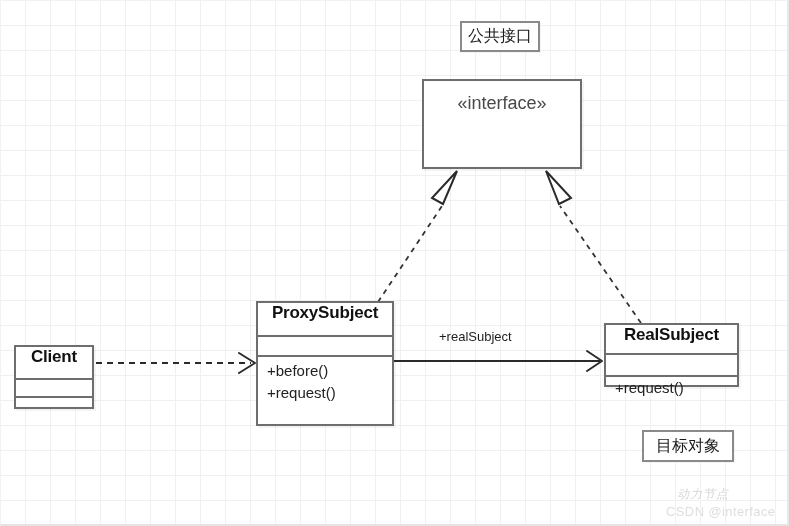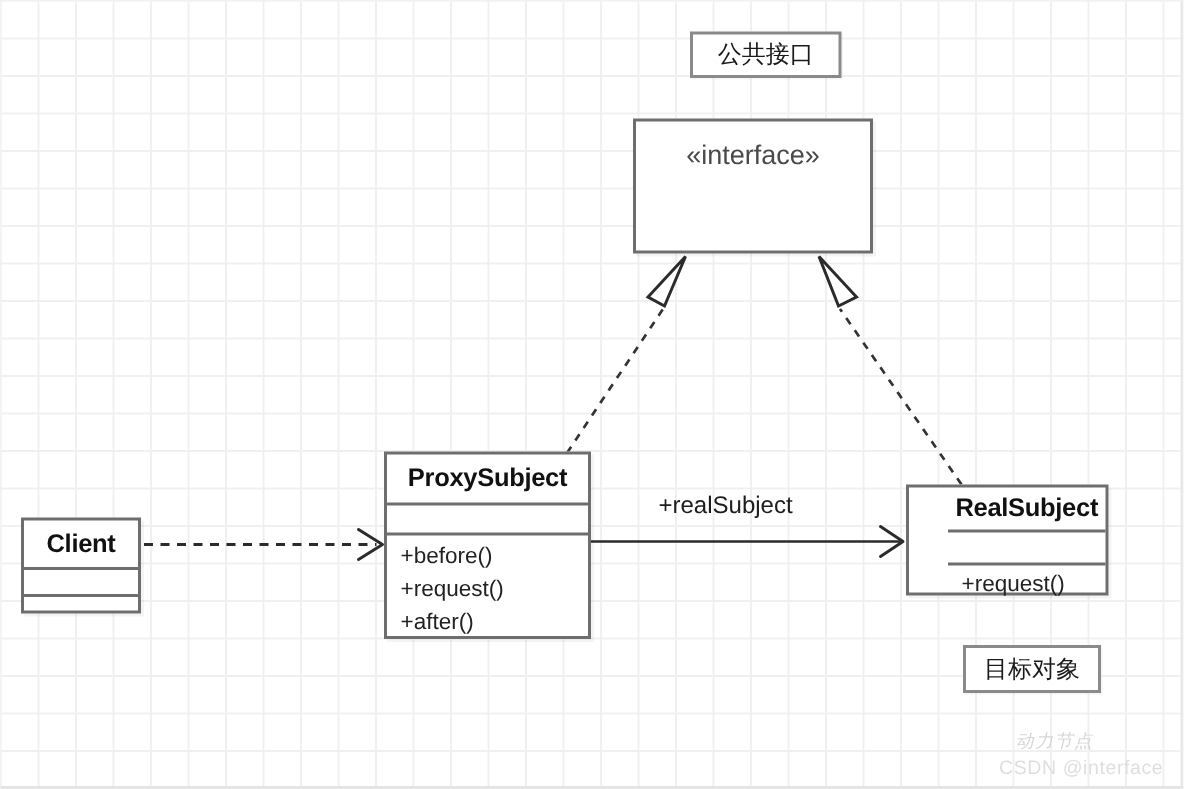--- a/index.html
+++ b/index.html
@@ -38,21 +38,20 @@
     position: absolute;
     background: #ffffff;
     border: 2px solid #6e6e6e;
     box-sizing: border-box;
     box-shadow: 2px 2px 0 rgba(0,0,0,0.045);
   }
   .compartment {
     box-sizing: border-box;
     display: flex;
     flex-direction: column;
-    justify-content: center;
   }
   .compartment.divider {
     border-top: 2px solid #6e6e6e;
   }
   .cls-name {
     text-align: center;
     font-size: 17px;
     font-weight: bold;
     color: #111111;
     letter-spacing: -0.2px;
@@ -80,21 +79,21 @@
 
   
   #subject-class   { left: 421px; top: 78px;  width: 160px; height: 90px; }
   #subject-head    { height: 100%; padding-top: 12px; justify-content: flex-start; }
 
   #proxy-class     { left: 255px; top: 300px; width: 138px; height: 125px; }
   #proxy-name-comp { height: 32px; }
   #proxy-attr-comp { height: 20px; }
   #proxy-ops-comp  { height: 81px; padding-top: 3px; justify-content: flex-start; }
 
-  #real-class      { left: 603px; top: 322px; width: 135px; height: 74px; padding-left: 26px; }
+  #real-class      { left: 603px; top: 322px; width: 135px; height: 64px; }
   #real-name-comp  { height: 28px; }
   #real-attr-comp  { height: 22px; }
   #real-ops-comp   { height: 28px; }
 
   #client-class    { left: 13px; top: 344px; width: 80px; height: 64px; }
   #client-name-comp{ height: 31px; }
   #client-c2       { height: 18px; }
   #client-c3       { height: 18px; }
 
   
@@ -103,28 +102,28 @@
     background: #ffffff;
     border: 2px solid #8a8a8a;
     box-sizing: border-box;
     display: flex;
     align-items: center;
     justify-content: center;
     font-size: 16px;
     color: #1a1a1a;
     box-shadow: 1px 1px 0 rgba(0,0,0,0.04);
   }
-  #note-public    { left: 459px; top: 20px;  width: 101px;  height: 31px; }
+  #note-public    { left: 459px; top: 20px;  width: 80px;  height: 31px; }
   #note-proxy     { left: 280px; top: 452px; width: 90px;  height: 31px; }
   #note-target    { left: 613px; top: 429px; width: 92px;  height: 32px; margin-left: 28px; }
 
   
   .edge-label {
     position: absolute;
-    font-size: 16px;
+    font-size: 13px;
     color: #1d1d1d;
     white-space: nowrap;
   }
   #label-realsubject { left: 438px; top: 328px; }
 
   
   .watermark {
     position: absolute;
     white-space: nowrap;
     user-select: none;
@@ -180,21 +179,20 @@
   </div>
 
   <div class="uml-class" id="proxy-class">
     <div class="compartment" id="proxy-name-comp">
       <div class="cls-name">ProxySubject</div>
     </div>
     <div class="compartment divider" id="proxy-attr-comp"></div>
     <div class="compartment divider" id="proxy-ops-comp">
       <div class="member">+before()</div>
       <div class="member">+request()</div>
-      <div class="member">+after()</div>
     </div>
   </div>
 
   <div class="uml-class" id="real-class">
     <div class="compartment" id="real-name-comp">
       <div class="cls-name">RealSubject</div>
     </div>
     <div class="compartment divider" id="real-attr-comp"></div>
     <div class="compartment divider" id="real-ops-comp">
       <div class="member">+request()</div>

